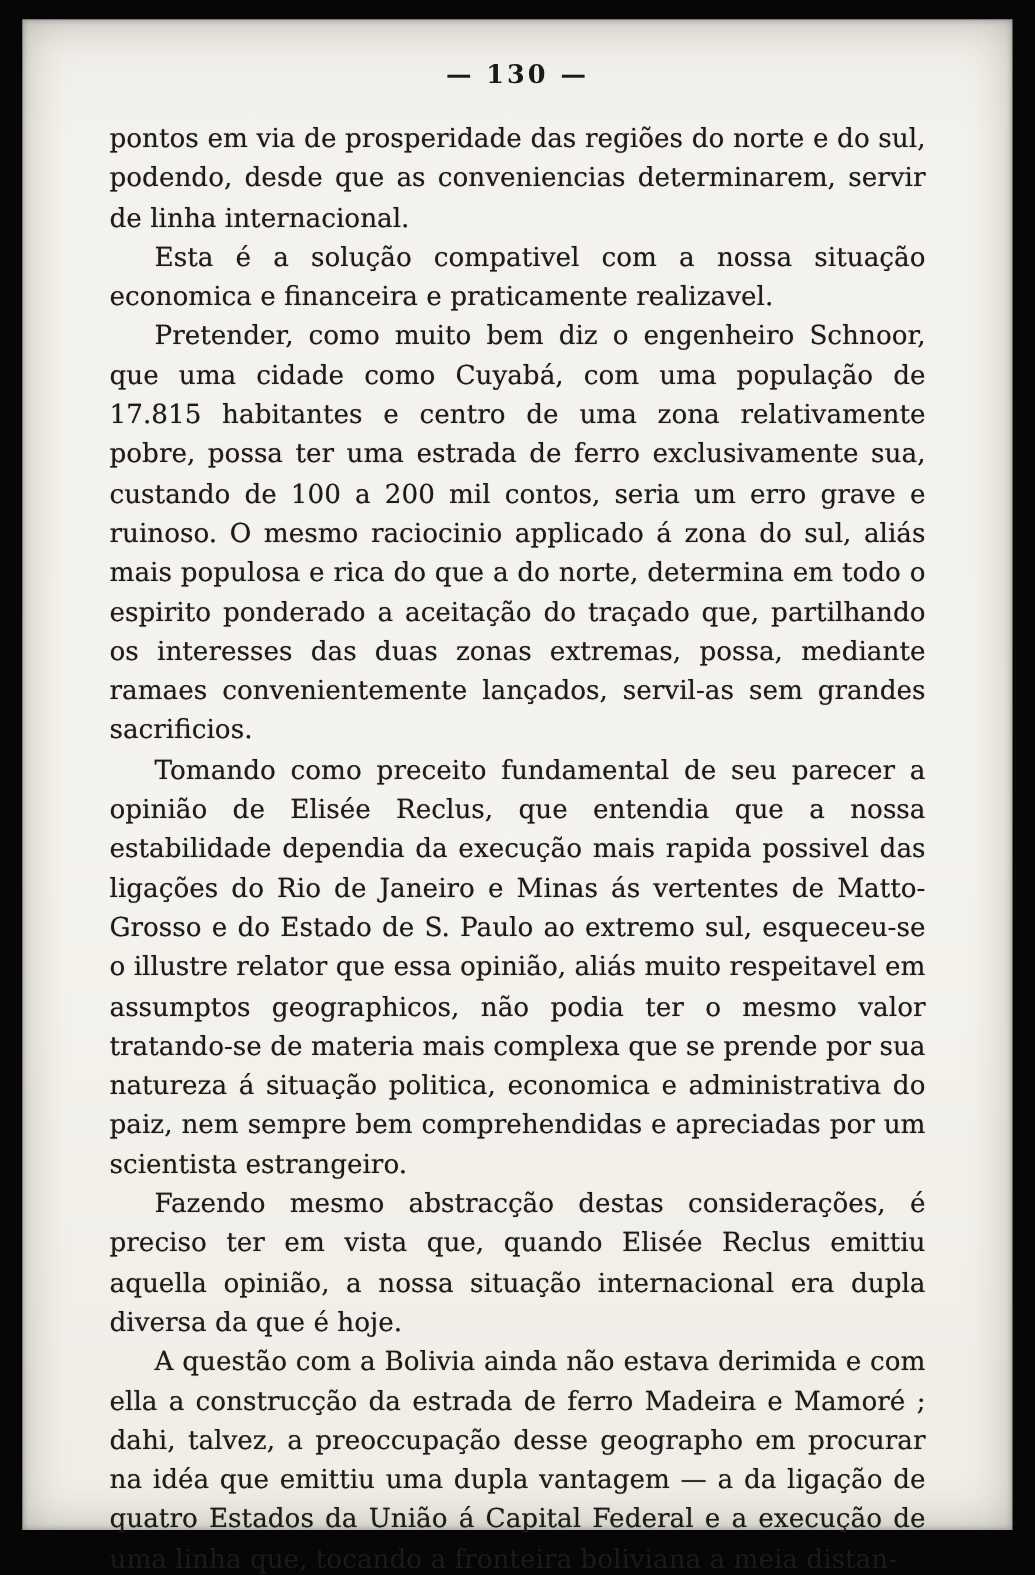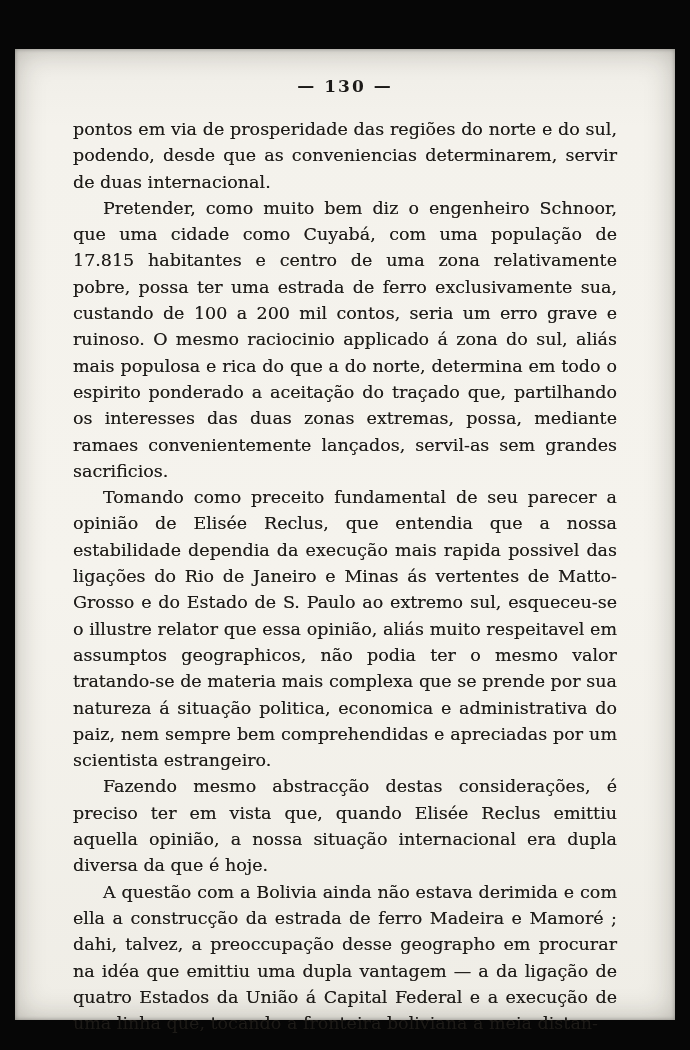--- a/index.html
+++ b/index.html
@@ -20,21 +20,20 @@
     background: #060606;
   }
   .book-page {
     position: absolute;
     top: 13px;
     left: 15px;
     right: 15px;
     bottom: 30px;
     background: linear-gradient(180deg, #efede7 0%, #f4f2ec 8%, #f5f3ed 55%, #efede6 100%);
     box-shadow: inset 0 0 30px rgba(40,35,25,0.28), inset 0 0 4px rgba(0,0,0,0.35);
-    margin-top: 36px;
   }
   .page-number {
     text-align: center;
     padding-top: 27px;
     font-size: 17px;
     letter-spacing: 2px;
     color: #1c1a18;
     font-weight: bold;
   }
   .text-block {
@@ -54,20 +53,21 @@
     text-indent: 0;
   }
 </style>
 </head>
 <body>
 
 <div class="scan-frame">
   <div class="book-page">
     <div class="page-number">— 130 —</div>
     <div class="text-block">
-      <p class="para no-indent">pontos em via de prosperidade das regiões do norte e do sul, podendo, desde que as conveniencias determinarem, servir de duas internacional.</p>
+      <p class="para no-indent">pontos em via de prosperidade das regiões do norte e do sul, podendo, desde que as conveniencias determinarem, servir de linha internacional.</p>
+      <p class="para">Esta é a solução compativel com a nossa situação economica e financeira e praticamente realizavel.</p>
       <p class="para">Pretender, como muito bem diz o engenheiro Schnoor, que uma cidade como Cuyabá, com uma população de 17.815 habitantes e centro de uma zona relativamente pobre, possa ter uma estrada de ferro exclusivamente sua, custando de 100 a 200 mil contos, seria um erro grave e ruinoso. O mesmo raciocinio applicado á zona do sul, aliás mais populosa e rica do que a do norte, determina em todo o espirito ponderado a aceitação do traçado que, partilhando os interesses das duas zonas extremas, possa, mediante ramaes convenientemente lançados, servil-as sem grandes sacrificios.</p>
       <p class="para">Tomando como preceito fundamental de seu parecer a opinião de Elisée Reclus, que entendia que a nossa estabilidade dependia da execução mais rapida possivel das ligações do Rio de Janeiro e Minas ás vertentes de Matto-Grosso e do Estado de S. Paulo ao extremo sul, esqueceu-se o illustre relator que essa opinião, aliás muito respeitavel em assumptos geographicos, não podia ter o mesmo valor tratando-se de materia mais complexa que se prende por sua natureza á situação politica, economica e administrativa do paiz, nem sempre bem comprehendidas e apreciadas por um scientista estrangeiro.</p>
       <p class="para">Fazendo mesmo abstracção destas considerações, é preciso ter em vista que, quando Elisée Reclus emittiu aquella opinião, a nossa situação internacional era dupla diversa da que é hoje.</p>
       <p class="para">A questão com a Bolivia ainda não estava derimida e com ella a construcção da estrada de ferro Madeira e Mamoré ; dahi, talvez, a preoccupação desse geographo em procurar na idéa que emittiu uma dupla vantagem — a da ligação de quatro Estados da União á Capital Federal e a execução de uma linha que, tocando a fronteira boliviana a meia distan-</p>
     </div>
   </div>
 </div>
 
 </body></html>

